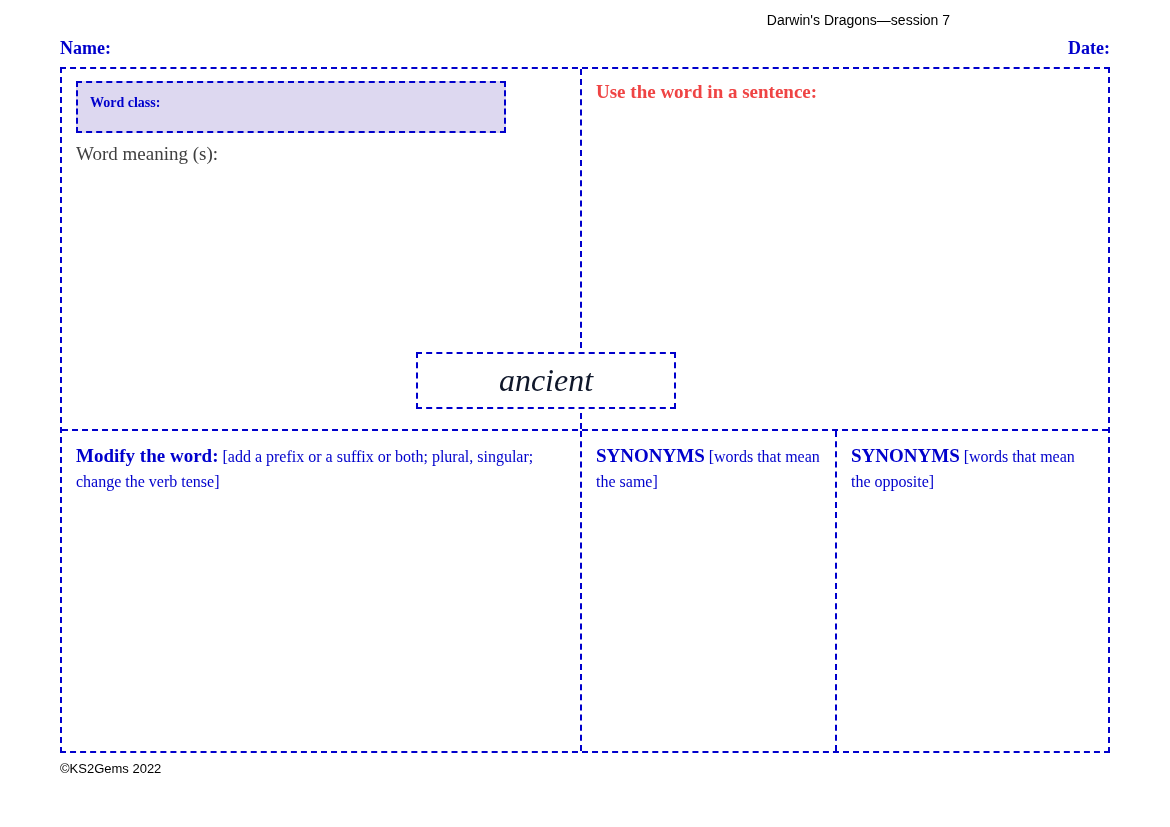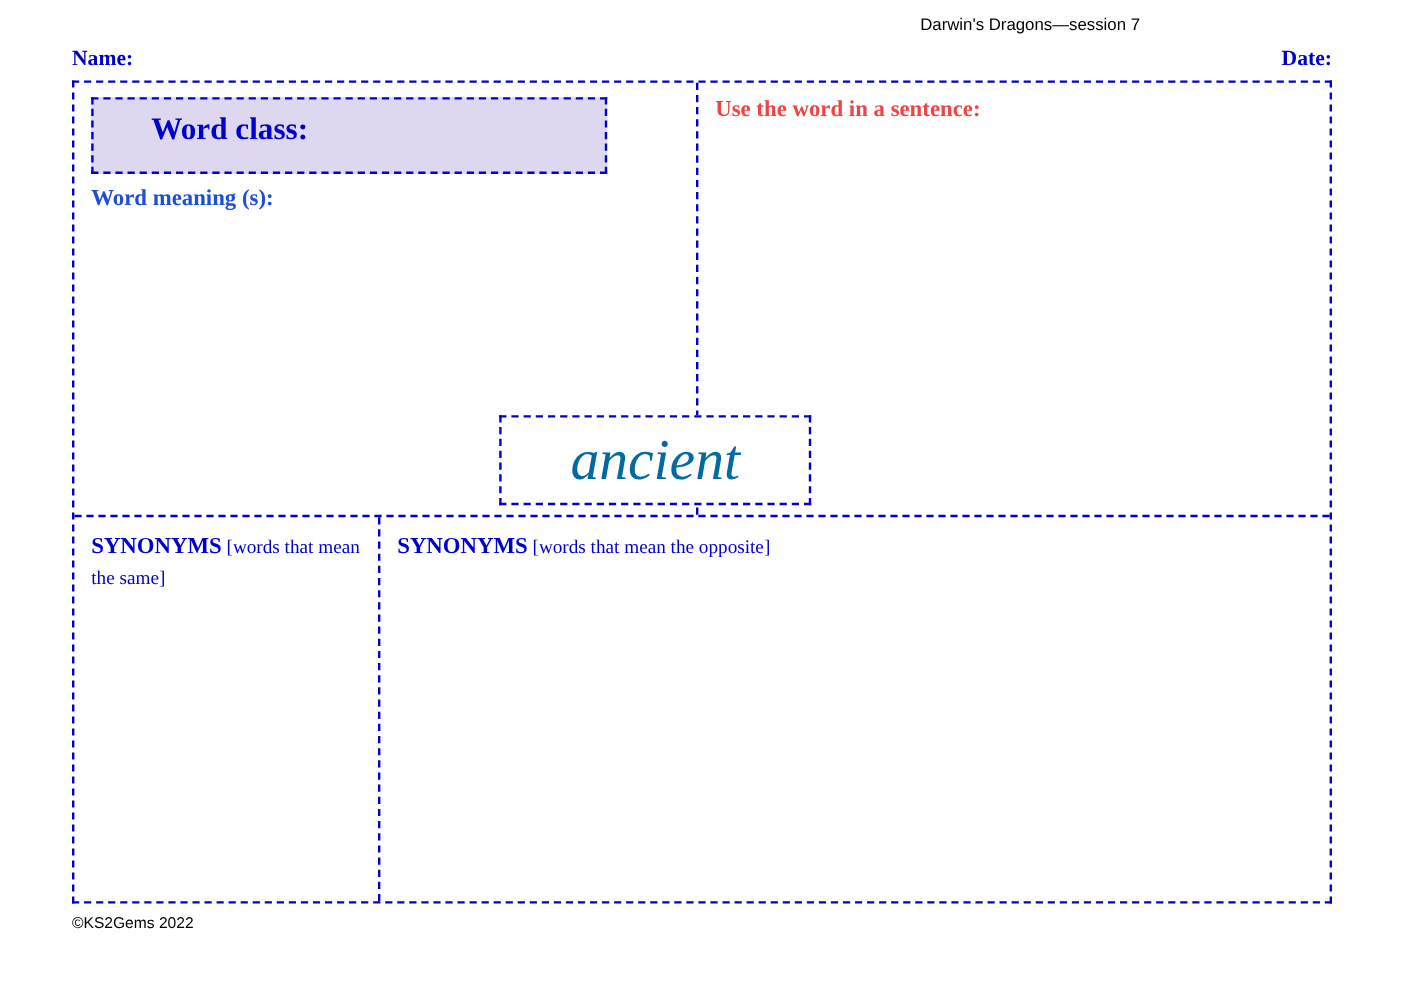--- a/index.html
+++ b/index.html
@@ -79,30 +79,29 @@
     .word-class-box {
       border: 2px dashed #0000cc;
       background-color: #ddd8f0;
       padding: 10px 12px 20px 12px;
       margin-bottom: 10px;
       width: 430px;
     }
 
     .word-class-label {
       color: #0000cc;
-      font-size: 26px;
-      font-weight: bold;
-      font-family: 'Comic Sans MS', cursive;
-      margin-left: 36px;
+      font-size: 14px;
+      font-weight: bold;
+      font-family: 'Comic Sans MS', cursive;
     }
 
     .word-meaning-label {
-      color: #1d4ed8;
+      color: #404040;
       font-size: 19px;
-      font-weight: bold;
+      font-weight: normal;
       font-family: 'Comic Sans MS', cursive;
       margin-top: 6px;
       margin-bottom: 4px;
     }
 
     .use-sentence-label {
       color: #ef4444;
       font-size: 19px;
       font-weight: bold;
       font-family: 'Comic Sans MS', cursive;
@@ -115,22 +114,22 @@
       bottom: -40px;
       width: 260px;
       border: 2px dashed #0000cc;
       background: #fff;
       text-align: center;
       padding: 8px 12px;
       z-index: 10;
     }
 
     .central-word {
-      color: #0369a1;
-      font-size: 48px;
+      color: #0f172a;
+      font-size: 32px;
       font-family: 'Comic Sans MS', cursive;
       font-style: italic;
     }
 
     
     .bottom-section {
       display: flex;
       min-height: 320px;
     }
 
@@ -208,20 +207,25 @@
     </div>
 
     <div class="right-panel">
       <div class="use-sentence-label">Use the word in a sentence:</div>
     </div>
 
   </div>
 
   <div class="bottom-section">
 
+    <div class="modify-panel">
+      <div class="section-heading">
+        <span class="bold-part">Modify the word:</span><span class="normal-part"> [add a prefix or a suffix or both; plural, singular; change the verb tense]</span>
+      </div>
+    </div>
 
     <div class="synonyms-panel">
       <div class="section-heading">
         <span class="bold-part">SYNONYMS</span><span class="normal-part"> [words that mean the same]</span>
       </div>
     </div>
 
     <div class="antonyms-panel">
       <div class="section-heading">
         <span class="bold-part">SYNONYMS</span><span class="normal-part"> [words that mean the opposite]</span>

